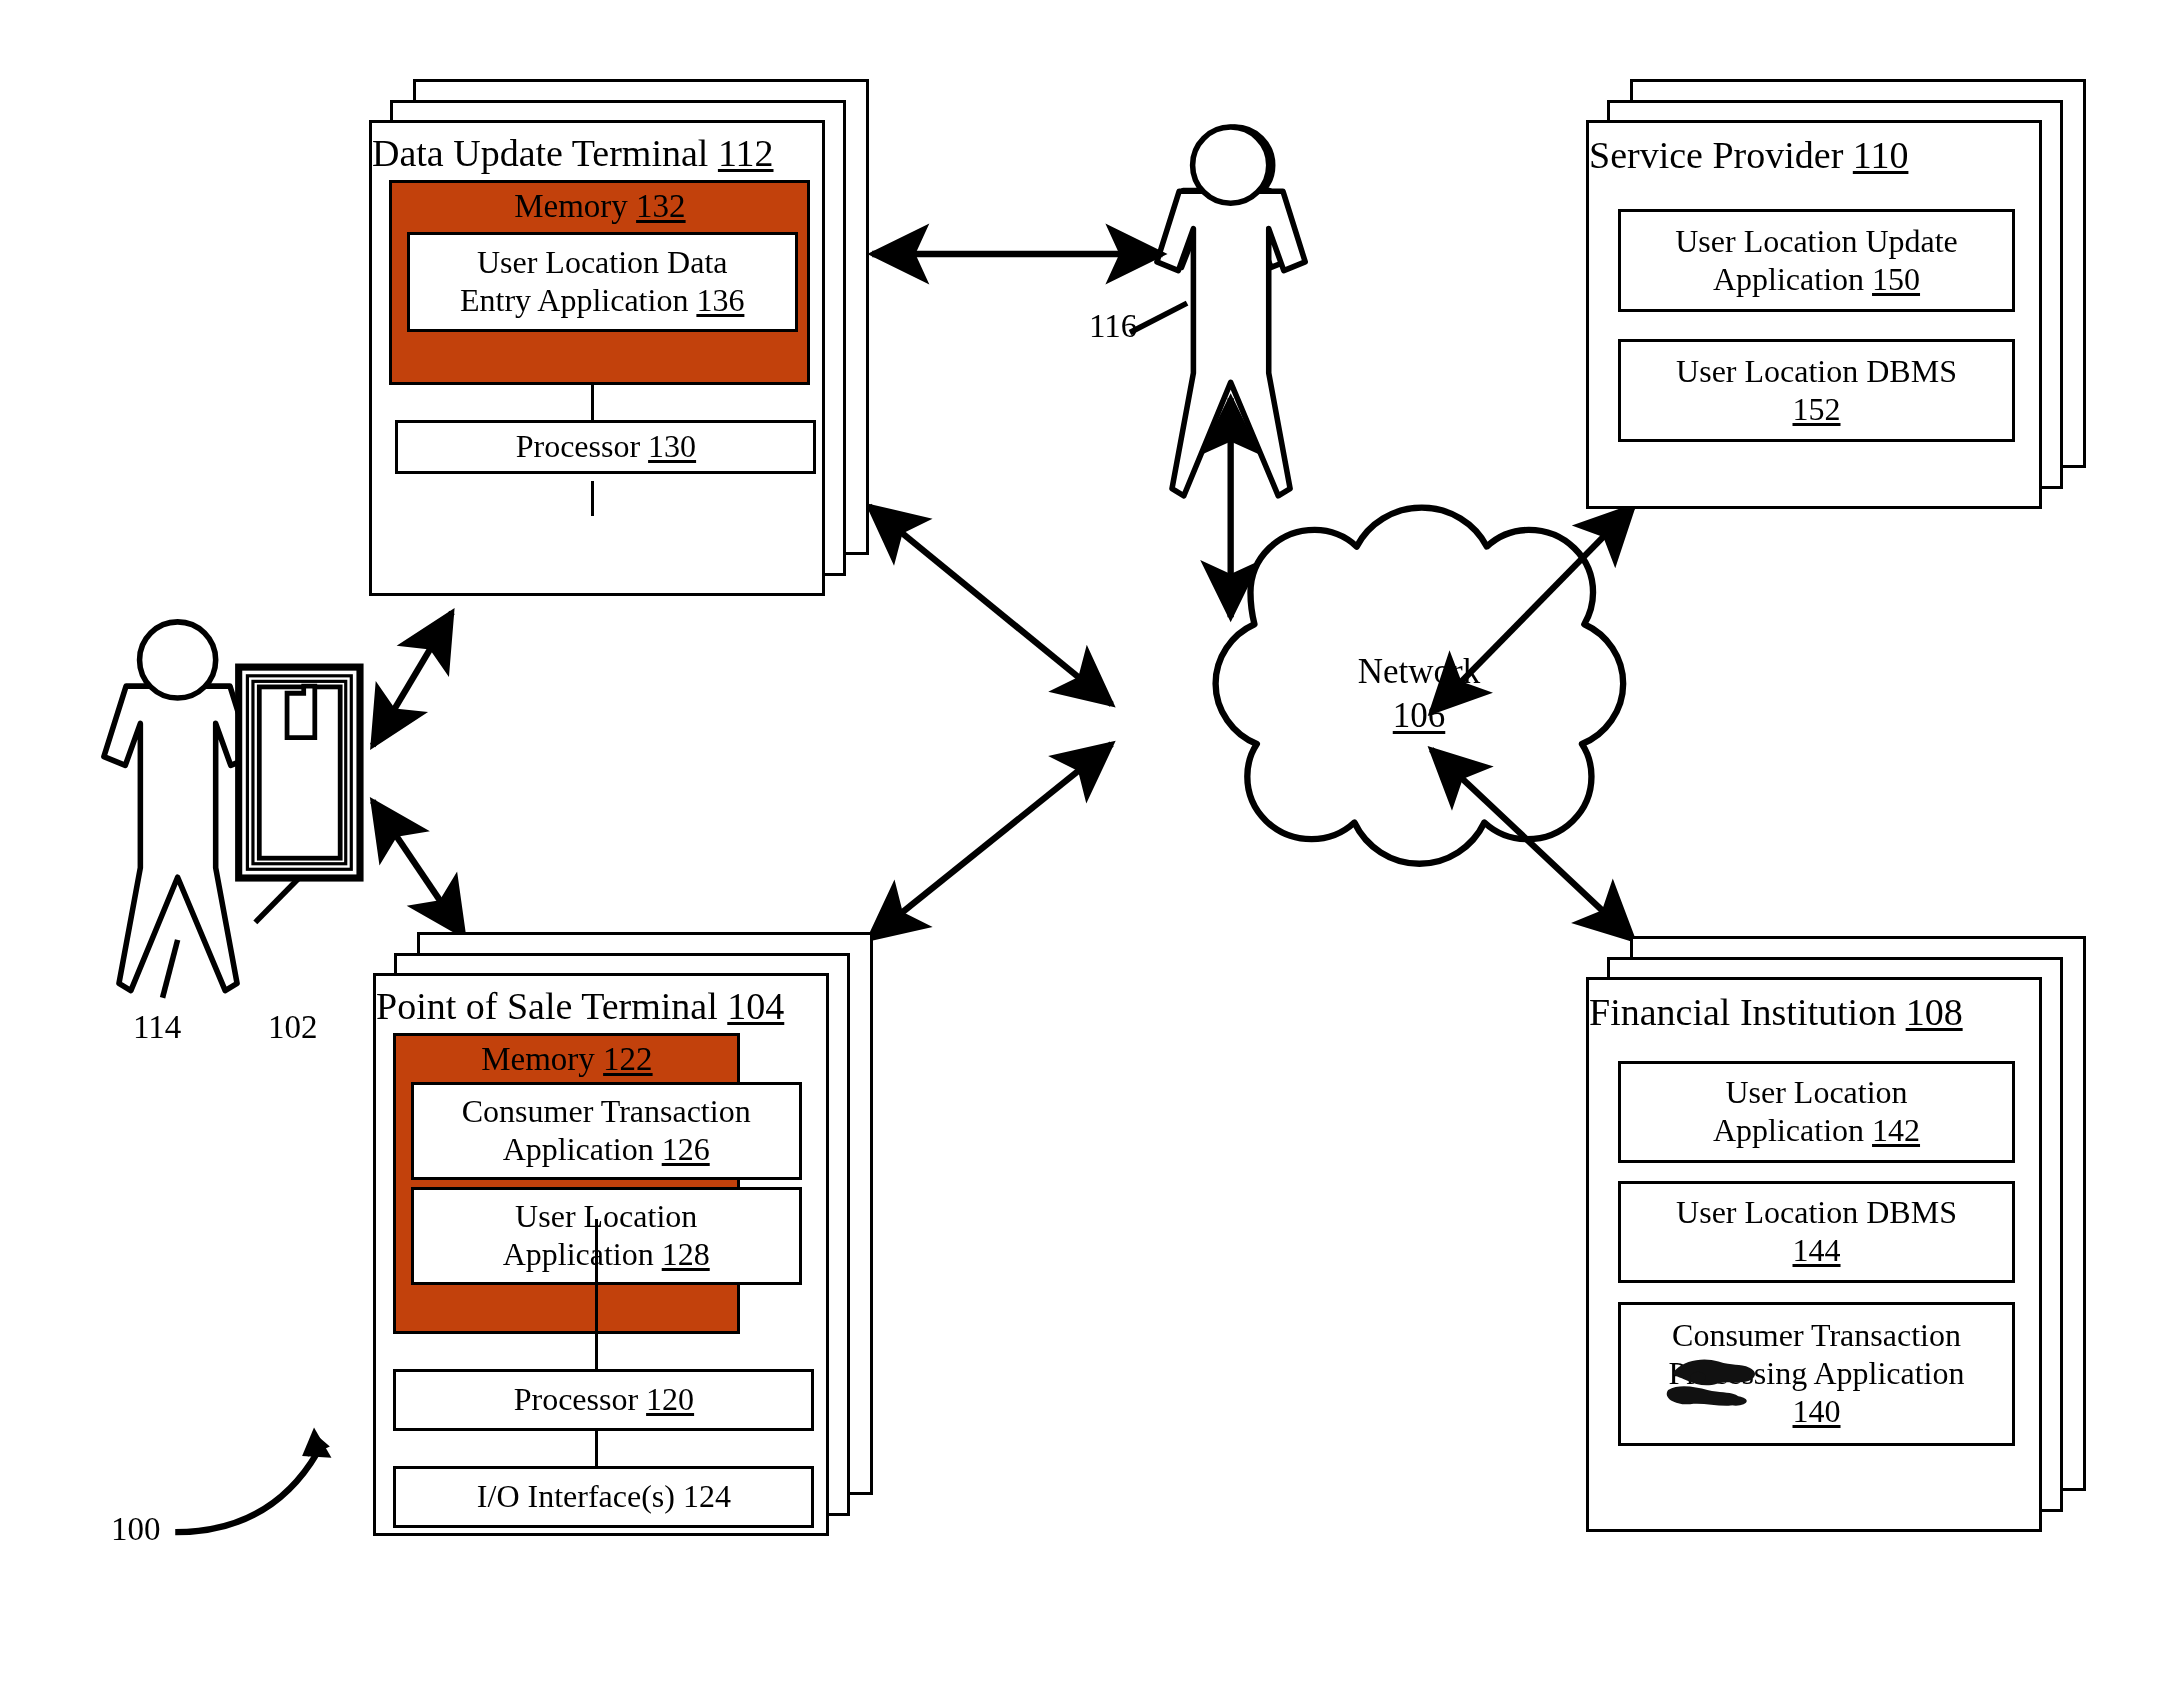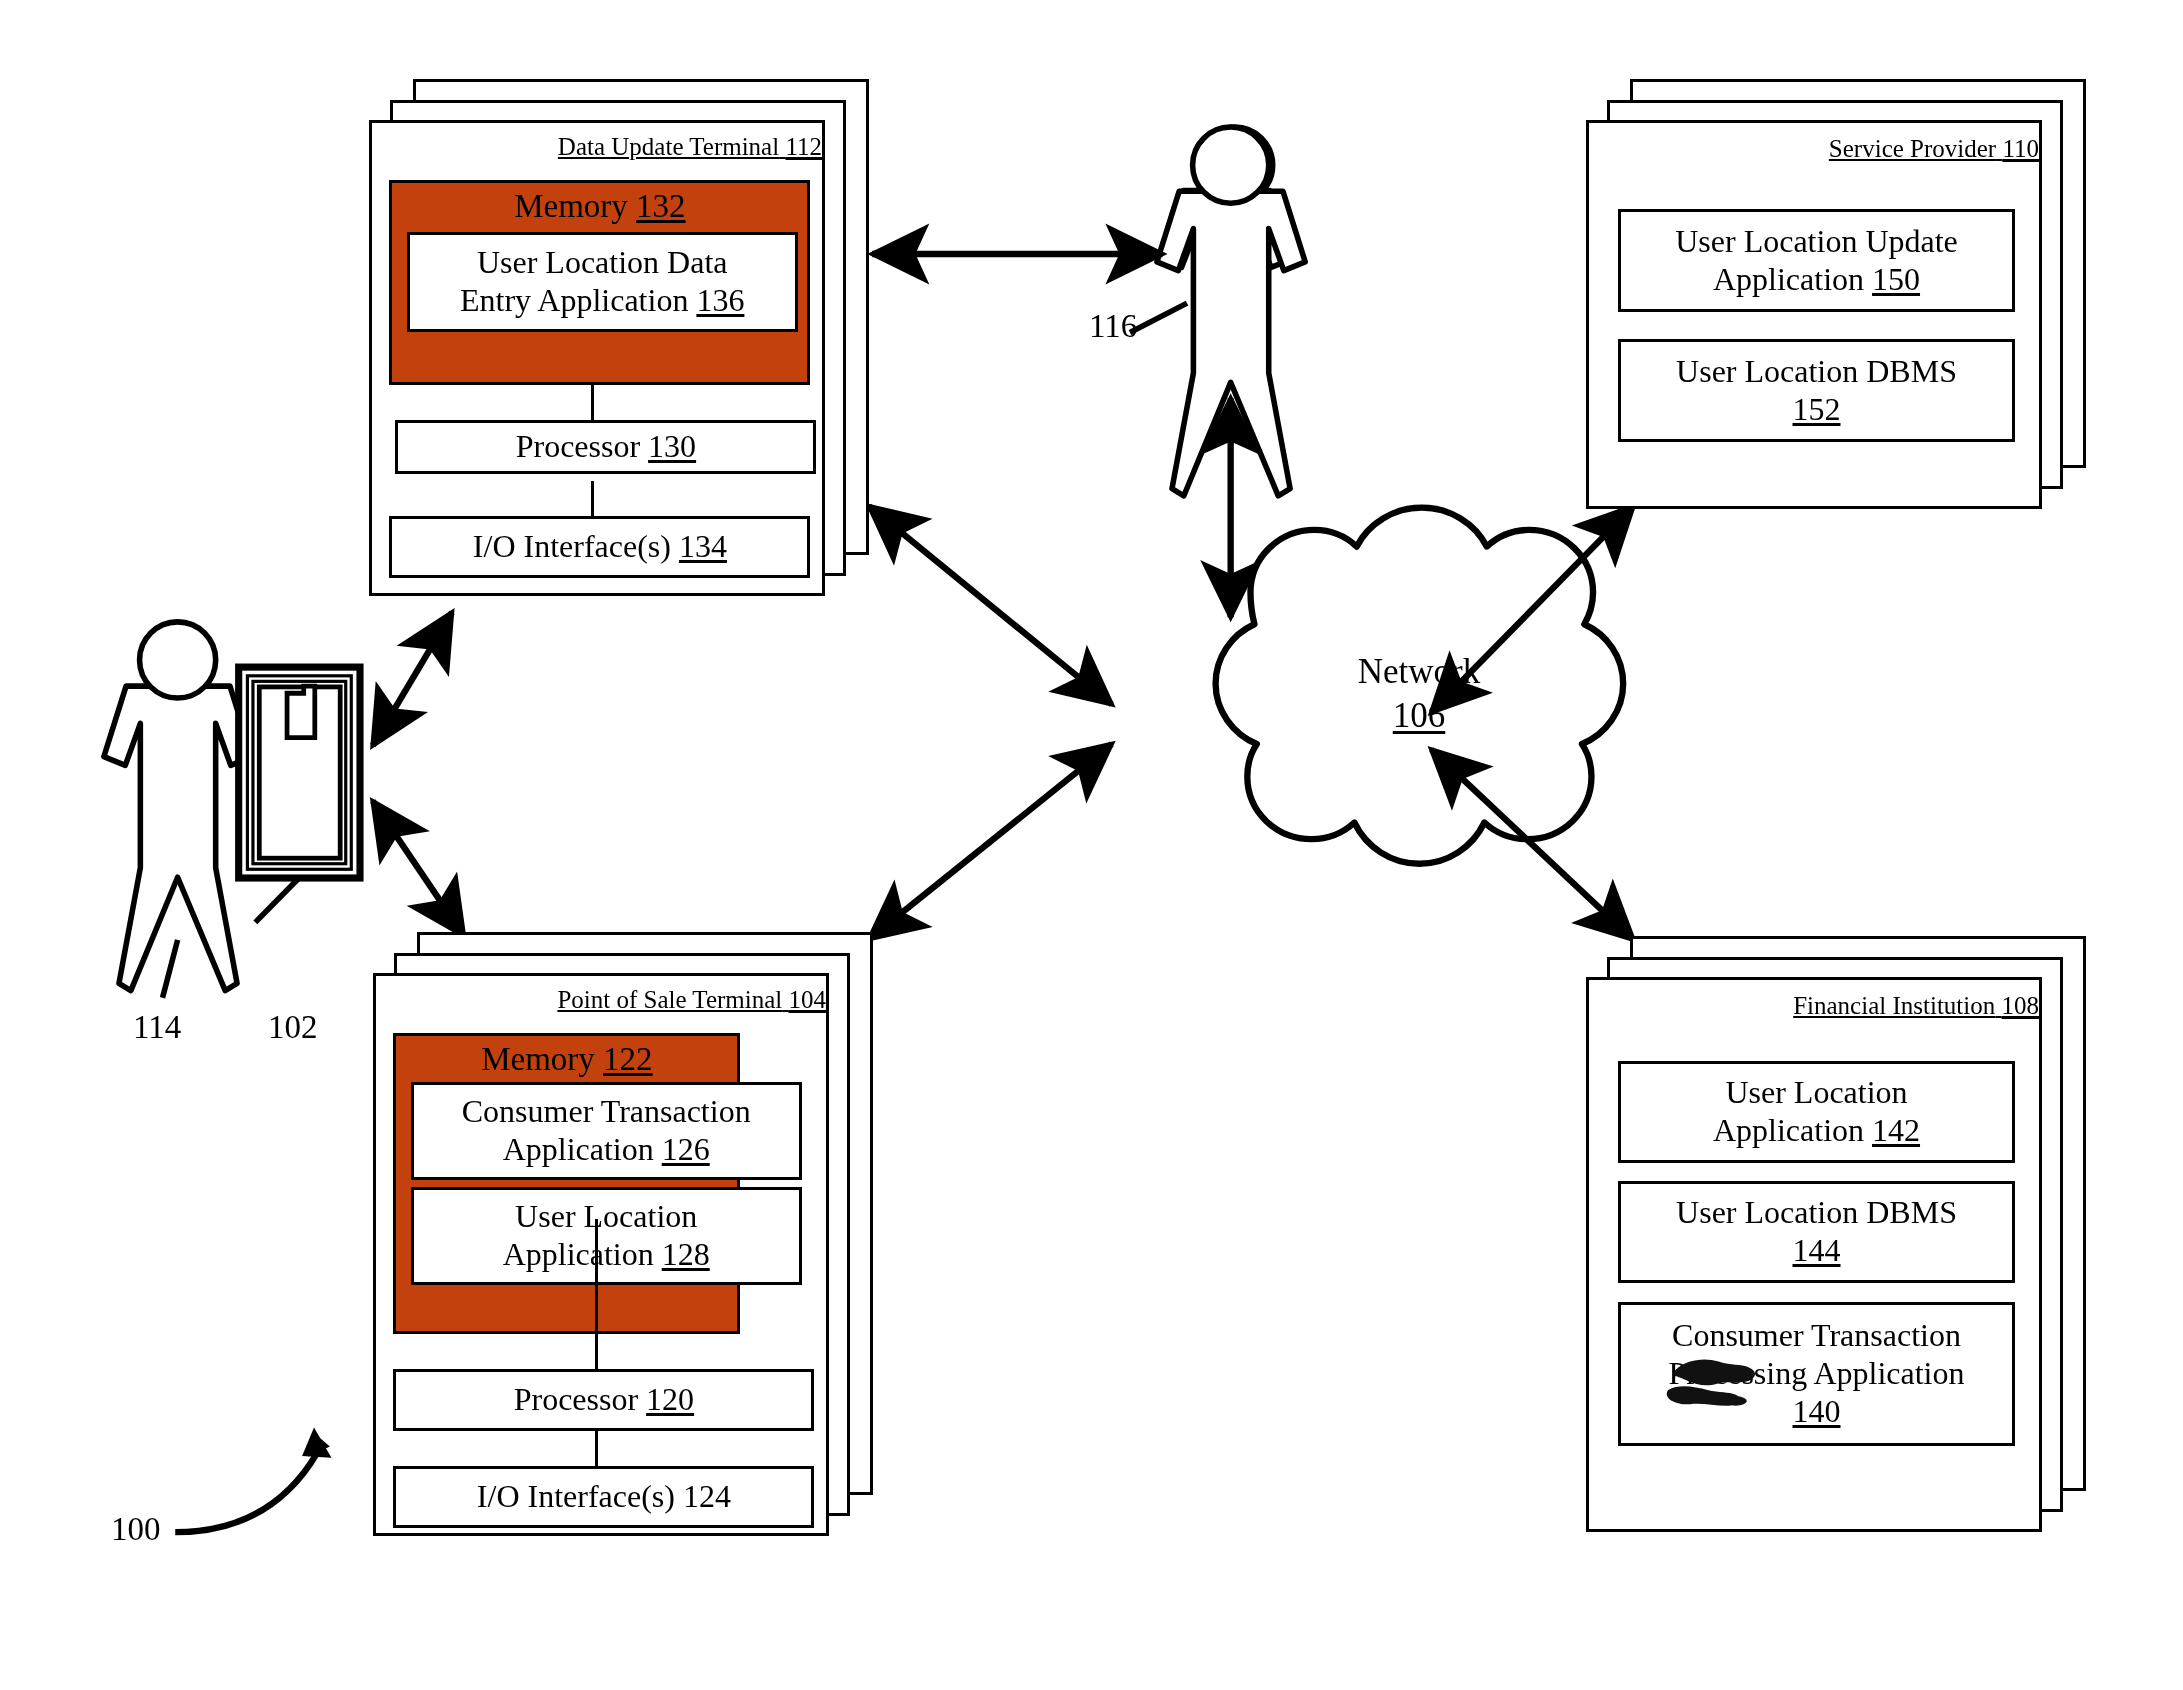--- a/index.html
+++ b/index.html
@@ -34,25 +34,24 @@
     border: 3.2px solid #000;
     background: #fff;
     box-sizing: border-box;
   }
   .stack .sheet.s3 { }
   .stack .sheet.s2 { }
   .stack .sheet.s1 {
     padding: 0;
   }
   .node-title {
-    text-align: right;
-    font-size: 25px;
+    text-align: left;
+    font-size: 38px;
     line-height: 1.05;
     white-space: nowrap;
-    text-decoration: underline;
   }
   .inner-box {
     border: 3.2px solid #000;
     background: #fff;
     box-sizing: border-box;
     text-align: center;
     font-size: 32px;
     line-height: 1.18;
     display: flex;
     align-items: center;
@@ -208,26 +207,20 @@
 
       <div class="inner-box" style="position:absolute; left:17.4px; top:297px; width:421px; height:54px;margin-left:6px;">
         <div>
           <span>Processor</span>
           <span class="u">130</span>
         </div>
       </div>
 
       <div class="connector" style="left:219px; top:358px; height:35px;"></div>
 
-      <div class="inner-box" style="position:absolute; left:17.4px; top:393px; width:421px; height:62px;">
-        <div>
-          <span>I/O Interface(s)</span>
-          <span class="u">134</span>
-        </div>
-      </div>
     </div>
   </div>
 
   <div class="stack" style="left:373px; top:932px; width:508px; height:634px;">
     <div class="sheet s3" style="left:44px; top:0px; width:456px; height:563px;"></div>
     <div class="sheet s2" style="left:21.4px; top:20.6px; width:456px; height:563px;"></div>
     <div class="sheet s1" style="left:0px; top:41px; width:456px; height:563px;">
 
       <div class="node-title" style="margin-top:11px;">
         <span>Point of Sale Terminal</span>

